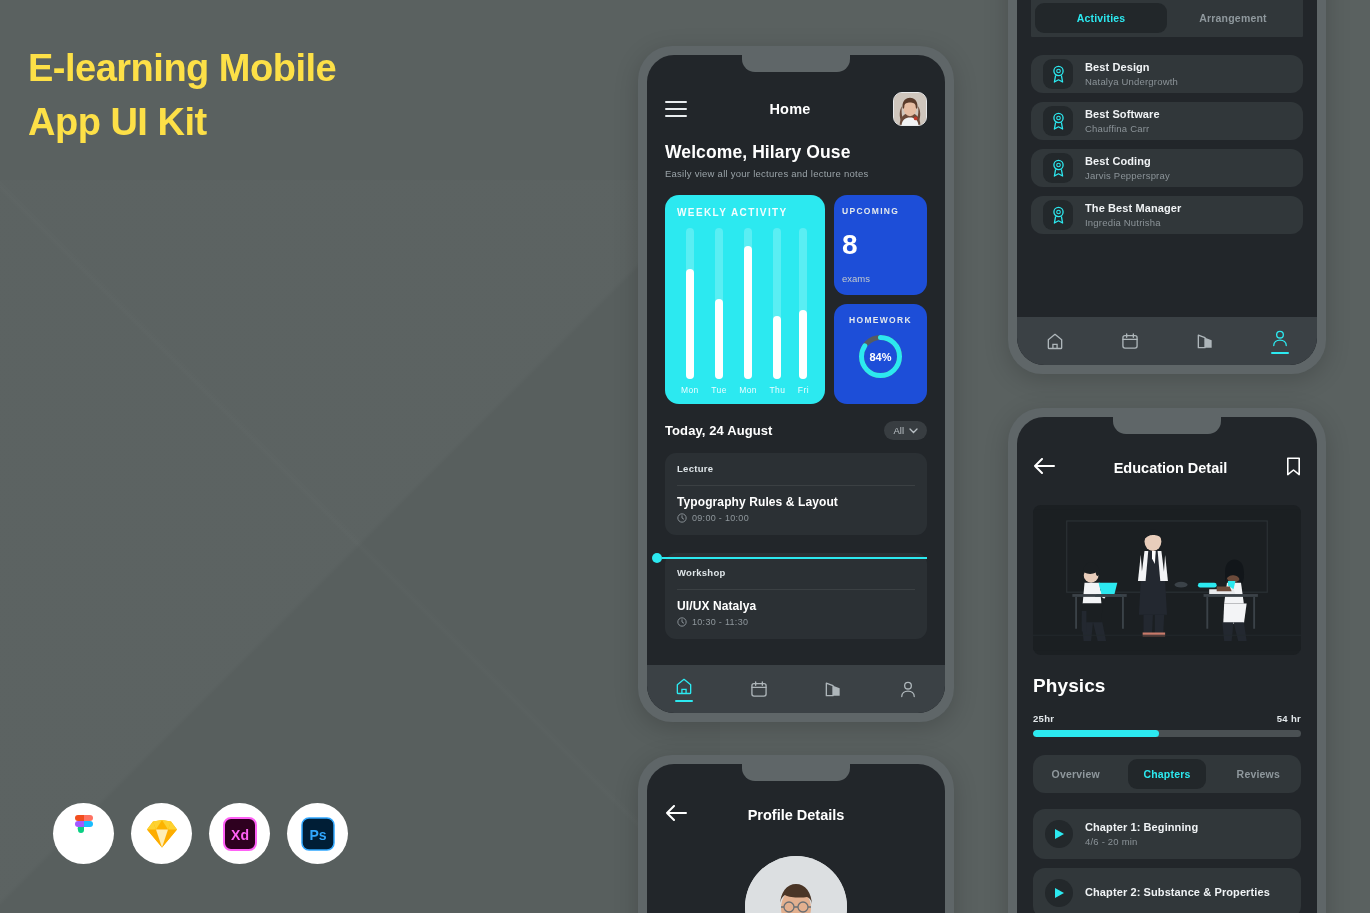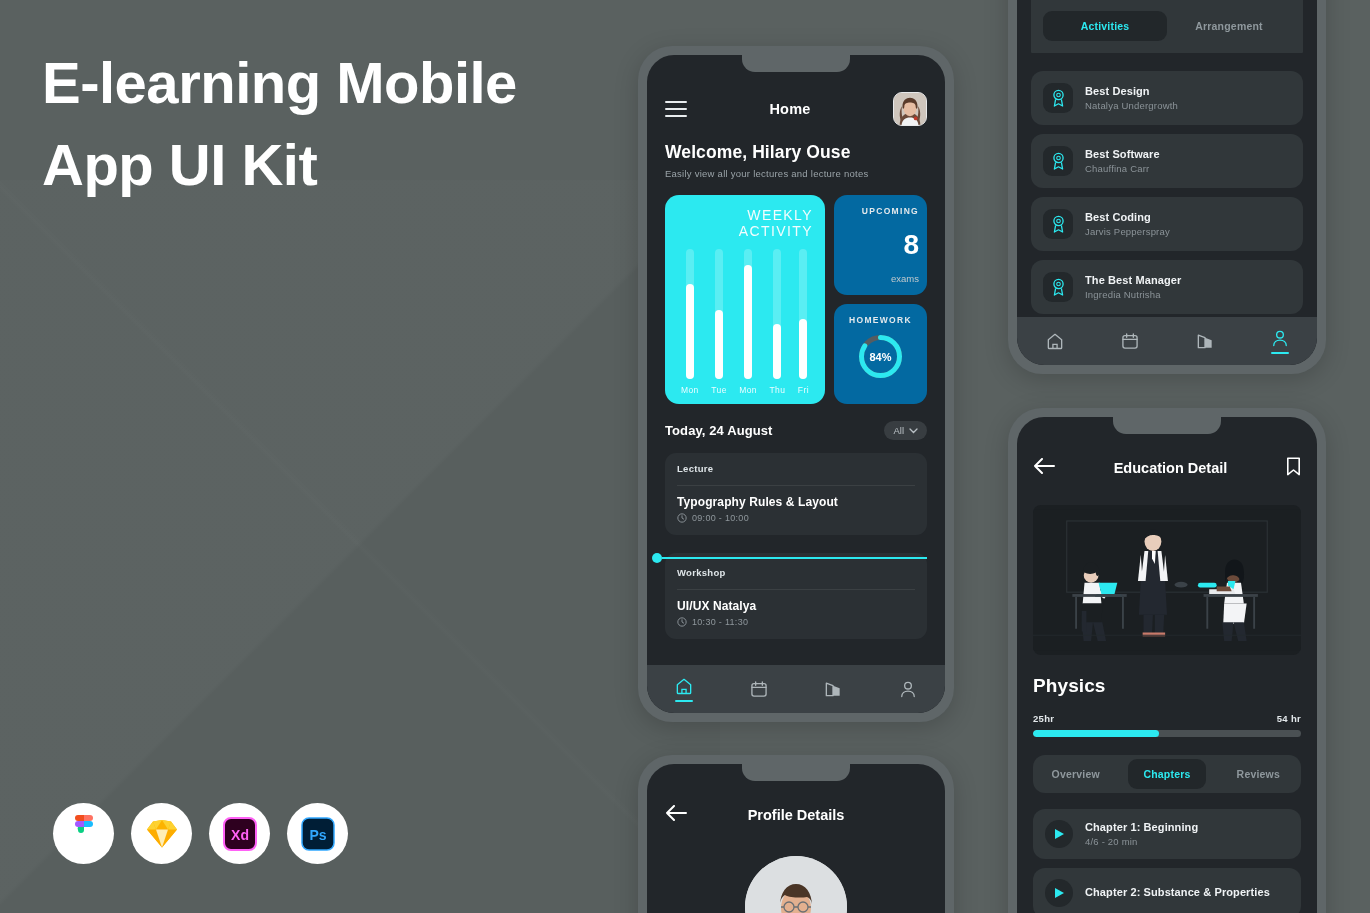--- a/index.html
+++ b/index.html
@@ -16,24 +16,24 @@
     pointer-events: none;
   }
   .watermark2{
     position:absolute; left:0; top:180px; width:720px; height:733px;
     background: linear-gradient(45deg, transparent 0%, transparent 49.6%, rgba(255,255,255,0.010) 50%, transparent 50.6%, transparent 100%);
     pointer-events:none;
   }
 
   
   .headline {
-    position: absolute; left: 42px; top: 42px;
+    position: absolute; left: 28px; top: 42px;
     width: 620px;
-    color: #ffffff;
-    font-size: 58px;
+    color: #fde047;
+    font-size: 38px;
     font-weight: bold;
     line-height: 1.42;
     letter-spacing: -0.5px;
   }
   .headline .l2 { display: block; }
 
   
   .tools { position: absolute; left: 53px; top: 803px; display: flex; gap: 17px; }
   .tool-badge {
     width: 61px; height: 61px; border-radius: 50%;
@@ -84,32 +84,32 @@
   }
   .welcome { font-size: 17.5px; font-weight: bold; margin-top: 15px; letter-spacing: .1px; }
   .welcome-sub { font-size: 9.5px; color: #9aa3a8; margin-top: 5px; letter-spacing: .25px; }
 
   .stats { display: flex; gap: 9px; margin-top: 16px; }
   .weekly {
     width: 160px; height: 209px; background: #2ce9f0;
     border-radius: 14px; padding: 12px 12px 9px 12px;
     display: flex; flex-direction: column;
   }
-  .weekly-title { font-size: 14px; font-weight: normal; color: #f2fdfe; letter-spacing: 1.4px; text-align: right; }
+  .weekly-title { font-size: 10px; font-weight: bold; color: #f2fdfe; letter-spacing: 1.4px; text-align: left; }
   .bars { flex: 1; display: flex; align-items: flex-end; justify-content: space-between; padding: 10px 4px 0 4px; }
   .bar-col { display: flex; flex-direction: column; align-items: center; height: 100%; justify-content: flex-end; }
   .bar-track {
     width: 8px; flex: 1; background: rgba(255,255,255,0.22);
     border-radius: 5px; position: relative; margin-bottom: 6px;
   }
   .bar-fill { position: absolute; left: 0; bottom: 0; width: 100%; background: #fff; border-radius: 5px; }
   .bar-label { font-size: 8.5px; color: #eafdff; letter-spacing: .4px; }
 
   .rightstats { flex: 1; display: flex; flex-direction: column; gap: 9px; }
-  .card-dark { background: #0369a1; border-radius: 13px; padding: 11px 8px; text-align: right; }
+  .card-dark { background: #1d4ed8; border-radius: 13px; padding: 11px 8px; text-align: left; }
   .upcoming { height: 100px; display: flex; flex-direction: column; justify-content: space-between; }
   .card-label { font-size: 8.5px; font-weight: bold; letter-spacing: 1.3px; color: #e4e9ec; }
   .big-num { font-size: 28px; font-weight: bold; line-height: 1; color: #fff; }
   .small-unit { font-size: 9.5px; color: #c2c9cd; }
   .homework { height: 100px; display: flex; flex-direction: column; align-items: center; gap: 7px; }
   .donut { width: 49px; height: 49px; position: relative; }
   .donut svg { transform: rotate(-90deg); display: block; }
   .donut-label {
     position: absolute; inset: 0; display: flex; align-items: center; justify-content: center;
     font-size: 11px; font-weight: bold; color: #fff;
@@ -152,30 +152,30 @@
   .back-arrow { width: 22px; cursor: pointer; }
   .ps-title { flex: 1; text-align: center; font-size: 14.5px; font-weight: bold; margin-right: 22px; }
   .avatar-lg {
     width: 102px; height: 102px; border-radius: 50%; margin: 26px auto 0 auto;
     background: #d9dcde; overflow: hidden; position: relative;
   }
 
   
   .as { padding: 0 14px; color: #fff; position: relative; height: 100%; }
   .seg {
-    display: flex; background: #31373a; border-radius: 1px; padding: 12px; margin-top: 14px;
+    display: flex; background: #31373a; border-radius: 1px; padding: 4px; margin-top: 14px;
   }
   .seg-item {
     flex: 1; text-align: center; font-size: 10.5px; font-weight: bold; padding: 9px 0;
     border-radius: 9px; color: #8f989d; letter-spacing: .2px; cursor: pointer;
   }
   .seg-item.active { background: #22272a; color: #2ce9f0; }
   .act-list { margin-top: 18px; display: flex; flex-direction: column; gap: 9px; }
   .act-row {
-    background: #31373a; border-radius: 12px; padding: 12px 12px;
+    background: #31373a; border-radius: 12px; padding: 4px 12px;
     display: flex; align-items: center; gap: 12px; cursor: pointer;
   }
   .act-ico {
     width: 30px; height: 30px; border-radius: 9px; background: #23282b;
     display: flex; align-items: center; justify-content: center; flex: none;
   }
   .act-name { font-size: 11px; font-weight: bold; color: #f0f3f5; letter-spacing: .1px; }
   .act-person { font-size: 9.5px; color: #8b9398; margin-top: 3px; letter-spacing: .2px; }
 
   

